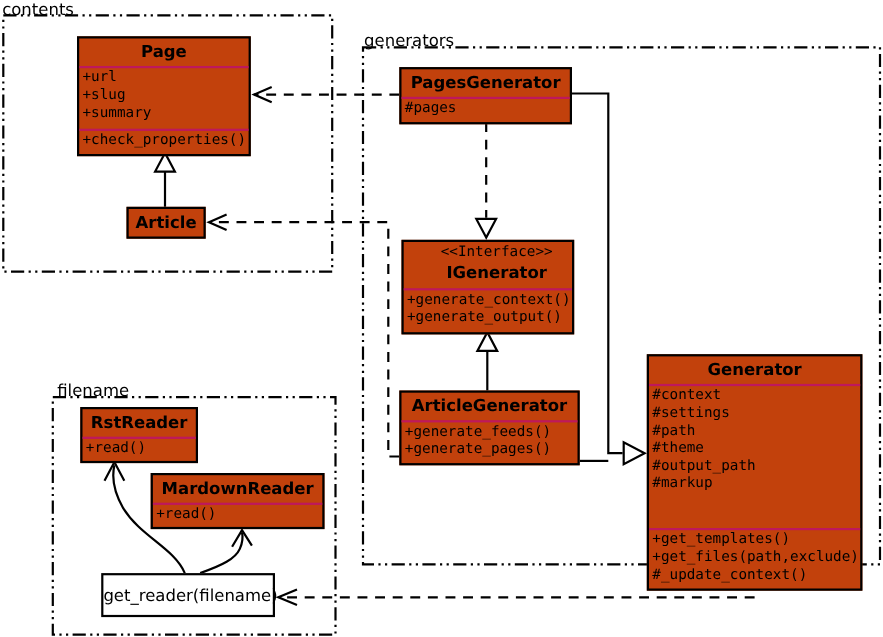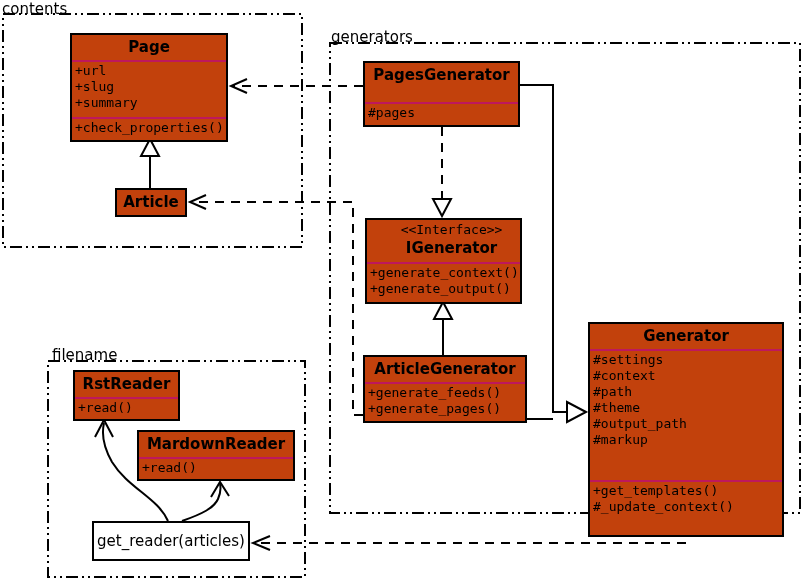--- a/index.html
+++ b/index.html
@@ -142,21 +142,21 @@
       <div class="mrow">+check_properties()</div>
     </div>
   </div>
 
   <div class="uml-box" style="left:115px; top:188px; width:72px;">
     <div class="uml-title">Article</div>
   </div>
 
   <div class="uml-box" style="left:363px; top:61px; width:157px;">
     <div class="uml-title">PagesGenerator</div>
-    <div class="uml-sec" style="height:19px;margin-top:14px;">
+    <div class="uml-sec" style="height:19px;">
       <div class="mrow">#pages</div>
     </div>
   </div>
 
   <div class="uml-box" style="left:365px; top:218px; width:157px;">
     <div class="uml-title two-line">
       <span class="stereotype">&lt;&lt;Interface&gt;&gt;</span>
       <span class="title-main">IGenerator</span>
     </div>
     <div class="uml-sec" style="height:36px;">
@@ -169,42 +169,43 @@
     <div class="uml-title">ArticleGenerator</div>
     <div class="uml-sec" style="height:35px;">
       <div class="mrow">+generate_feeds()</div>
       <div class="mrow">+generate_pages()</div>
     </div>
   </div>
 
   <div class="uml-box" style="left:588px; top:322px; width:196px;">
     <div class="uml-title">Generator</div>
     <div class="uml-sec" style="height:100px;">
+      <div class="mrow">#context</div>
       <div class="mrow">#settings</div>
-      <div class="mrow">#context</div>
       <div class="mrow">#path</div>
       <div class="mrow">#theme</div>
       <div class="mrow">#output_path</div>
       <div class="mrow">#markup</div>
     </div>
     <div class="uml-sec" style="height:51px;margin-top:27px;">
       <div class="mrow">+get_templates()</div>
+      <div class="mrow">+get_files(path,exclude)</div>
       <div class="mrow">#_update_context()</div>
     </div>
   </div>
 
   <div class="uml-box" style="left:73px; top:370px; width:107px;">
     <div class="uml-title">RstReader</div>
     <div class="uml-sec" style="height:18px;">
       <div class="mrow">+read()</div>
     </div>
   </div>
 
   <div class="uml-box" style="left:137px; top:430px; width:158px;">
     <div class="uml-title">MardownReader</div>
     <div class="uml-sec" style="height:18px;">
       <div class="mrow">+read()</div>
     </div>
   </div>
 
-  <div class="plain-node" style="left:92px; top:521px; width:158px; height:40px; line-height:36px;">get_reader(articles)</div>
+  <div class="plain-node" style="left:92px; top:521px; width:158px; height:40px; line-height:36px;">get_reader(filename)</div>
 
 </div>
 
 </body></html>

